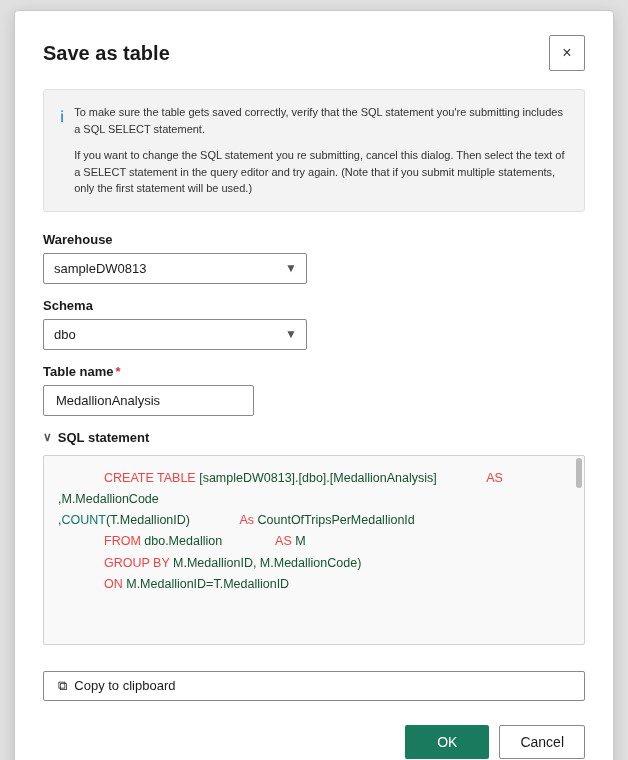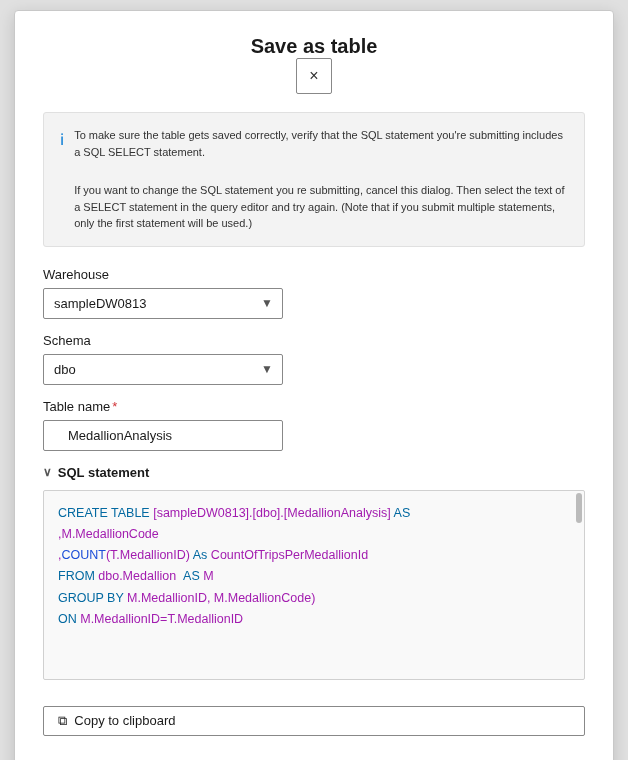--- a/index.html
+++ b/index.html
@@ -30,21 +30,20 @@
       display: flex;
       flex-direction: column;
       gap: 0;
     }
 
     .dialog-header {
       display: flex;
       align-items: center;
       justify-content: space-between;
       margin-bottom: 18px;
-      flex-direction: column;
     }
 
     .dialog-title {
       font-size: 20px;
       font-weight: 600;
       color: #1a1a1a;
     }
 
     .close-button {
       border: 1.5px solid #888;
@@ -77,43 +76,43 @@
       flex-shrink: 0;
     }
 
     .info-text {
       font-size: 11px;
       color: #323232;
       line-height: 1.5;
     }
 
     .info-text p + p {
-      margin-top: 22px;
+      margin-top: 10px;
     }
 
     .field-group {
       margin-bottom: 14px;
     }
 
     .field-label {
       font-size: 13px;
-      font-weight: 400;
+      font-weight: 700;
       color: #1a1a1a;
       margin-bottom: 6px;
       display: block;
     }
 
     .field-label .required {
       color: #d13438;
       margin-left: 2px;
     }
 
     .select-wrapper {
       position: relative;
-      width: 240px;
+      width: 264px;
     }
 
     .select-control {
       width: 100%;
       border: 1px solid #888;
       border-radius: 2px;
       background: #fff;
       padding: 7px 32px 7px 10px;
       font-size: 13px;
       color: #1a1a1a;
@@ -126,24 +125,24 @@
       position: absolute;
       right: 10px;
       top: 50%;
       transform: translateY(-50%);
       pointer-events: none;
       color: #555;
       font-size: 12px;
     }
 
     .text-input {
-      width: 240px;
+      width: 211px;
       border: 1px solid #888;
       border-radius: 2px;
-      padding: 7px 24px;
+      padding: 7px 12px;
       font-size: 13px;
       color: #1a1a1a;
       outline: none;
     }
 
     .sql-section {
       margin-bottom: 14px;
     }
 
     .sql-toggle {
@@ -178,23 +177,23 @@
     .sql-scrollbar {
       position: absolute;
       right: 2px;
       top: 2px;
       width: 6px;
       height: 30px;
       background: #bbb;
       border-radius: 3px;
     }
 
-    .kw-blue { color: #0369a1; }
-    .val-black { color: #a21caf; margin-top: 14px; }
-    .kw-purple { color: #1d4ed8; }
+    .kw-blue { color: #ef4444; margin-left: 46px; }
+    .val-black { color: #14532d; margin-top: 14px; }
+    .kw-purple { color: #0f766e; }
 
     .copy-btn {
       display: inline-flex;
       align-items: center;
       gap: 7px;
       border: 1px solid #888;
       background: #fff;
       border-radius: 2px;
       padding: 6px 14px;
       font-size: 13px;

